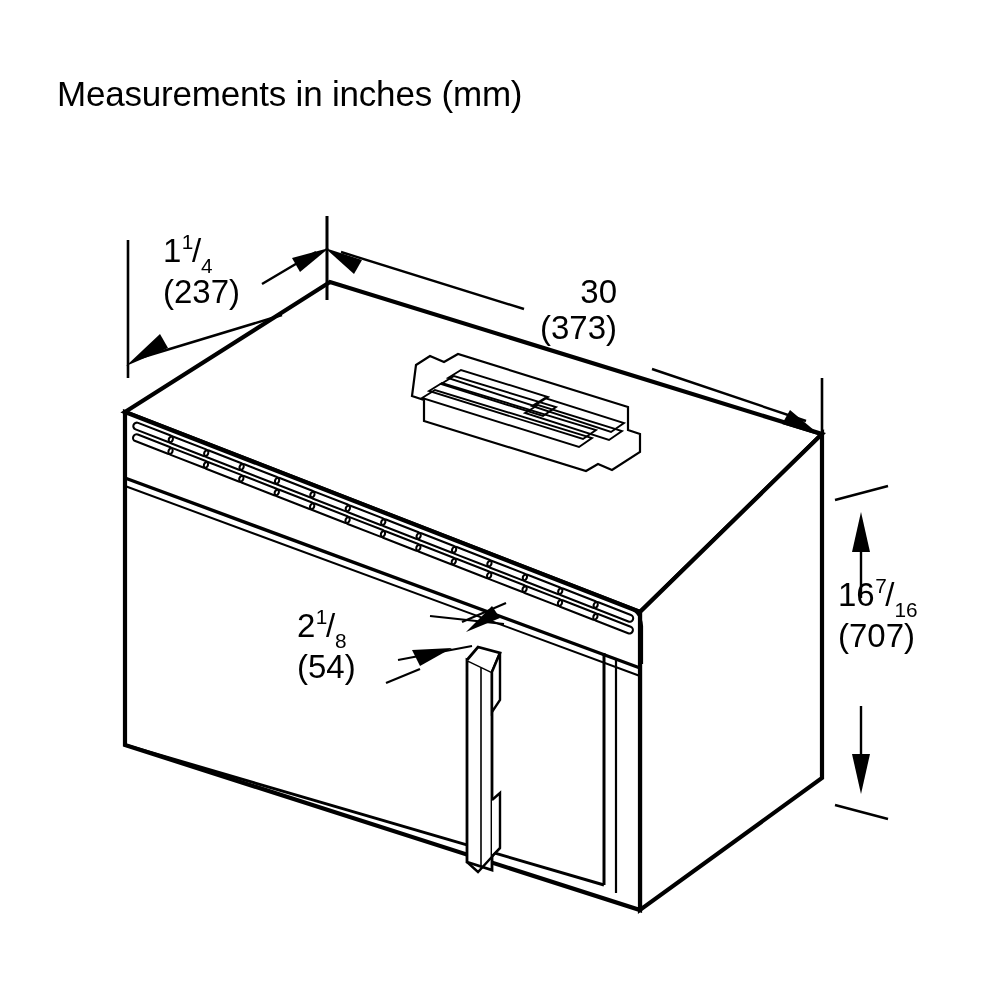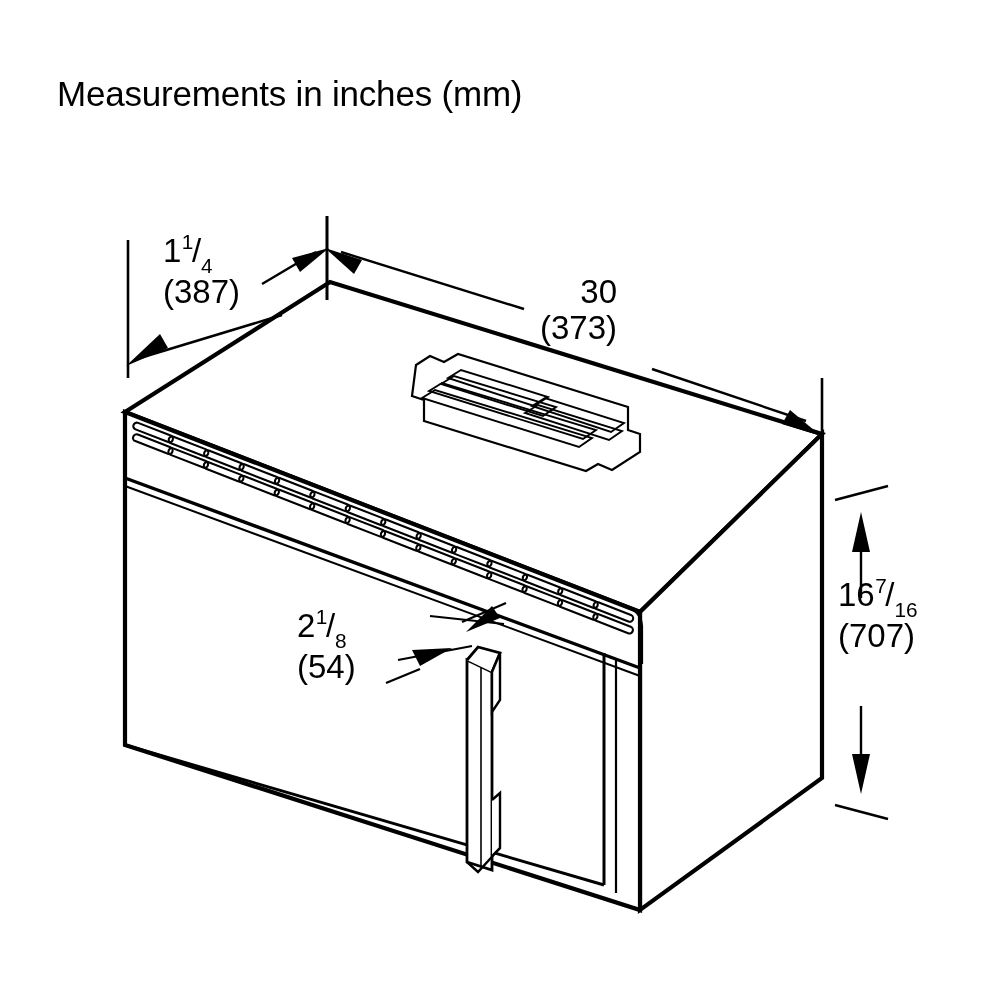--- a/index.html
+++ b/index.html
@@ -216,21 +216,21 @@
         <polygon points="452,648 412,650 420,666" fill="#000" stroke="none"></polygon>
       </g>
 
     </g>
   </svg>
 
   <div class="dim-label" id="lbl-depth">
     <span class="ln">
       <span>1</span><span class="frac"><span class="num">1</span><span class="sl">/</span><span class="den">4</span></span>
     </span>
-    <span class="ln">(387)</span>
+    <span class="ln">(237)</span>
   </div>
 
   <div class="dim-label" id="lbl-width">
     <span class="ln">30</span>
     <span class="ln">(373)</span>
   </div>
 
   <div class="dim-label" id="lbl-height">
     <span class="ln">
       <span>16</span><span class="frac"><span class="num">7</span><span class="sl">/</span><span class="den">16</span></span>

